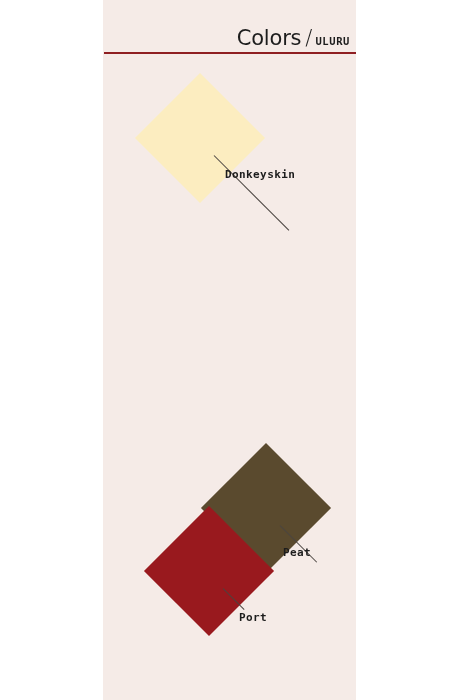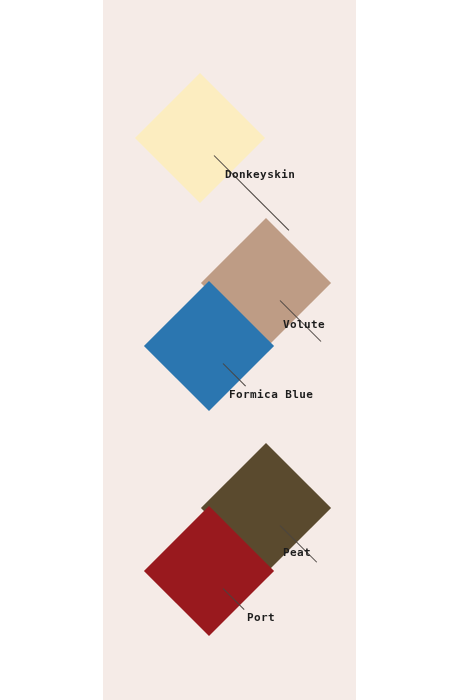--- a/index.html
+++ b/index.html
@@ -107,54 +107,48 @@
     white-space: nowrap;
   }
 </style>
 </head>
 <body>
 
 <div id="root" style="background: rgb(255, 255, 255);">
 
   <div class="panel" style="background: rgb(245, 235, 231);">
 
+    <div class="title-block">
+      <div class="title-row">
+        <span class="title-main">Colors</span>
+        <span class="title-slash">/</span>
+        <span class="title-sub">ULURU</span>
+      </div>
+      <div class="title-rule" style="background: rgb(143, 31, 34);"></div>
+    </div>
 
     <div class="group" style="top:0;height:230px;">
 
       <div class="swatch" id="sw-donkeyskin" style="left: 51px; top: 92px; background: rgb(252, 237, 192);"></div>
 
       <div class="leader" style="left:111px; top:155px; width:106px; transform:rotate(45deg);"></div>
 
       <div class="sw-label" style="left:122px; top:168px;">Donkeyskin</div>
     </div>
 
-    <div class="group" style="top:0;height:230px;">
-
-      <div class="swatch" id="sw-volute" style="left: 117px; top: 237px; background: rgb(190, 156, 133);"></div>
-
-      <div class="leader" style="left:177px; top:300px; width:58px; transform:rotate(45deg);"></div>
-
-      <div class="sw-label" style="left:180px; top:318px;">Volute</div>
-
-      <div class="swatch" id="sw-formica" style="left: 60px; top: 300px; background: rgb(43, 118, 176);"></div>
-
-      <div class="leader" style="left:120px; top:363px; width:32px; transform:rotate(45deg);"></div>
-
-      <div class="sw-label" style="left:126px; top:388px;">Formica Blue</div>
-    </div>
 
     <div class="group" style="top:0;height:240px;padding-left:24px;">
 
       <div class="swatch" id="sw-peat" style="left: 117px; top: 462px; background: rgb(90, 74, 46);"></div>
 
       <div class="leader" style="left:177px; top:525px; width:52px; transform:rotate(45deg);"></div>
 
       <div class="sw-label" style="left:180px; top:546px;">Peat</div>
 
       <div class="swatch" id="sw-port" style="left: 60px; top: 525px; background: rgb(153, 25, 30);"></div>
 
       <div class="leader" style="left:120px; top:588px; width:30px; transform:rotate(45deg);"></div>
 
-      <div class="sw-label" style="left:136px; top:611px;margin-left:8px;">Port</div>
+      <div class="sw-label" style="left:136px; top:611px;">Port</div>
     </div>
 
   </div>
 </div>
 
 </body></html>

